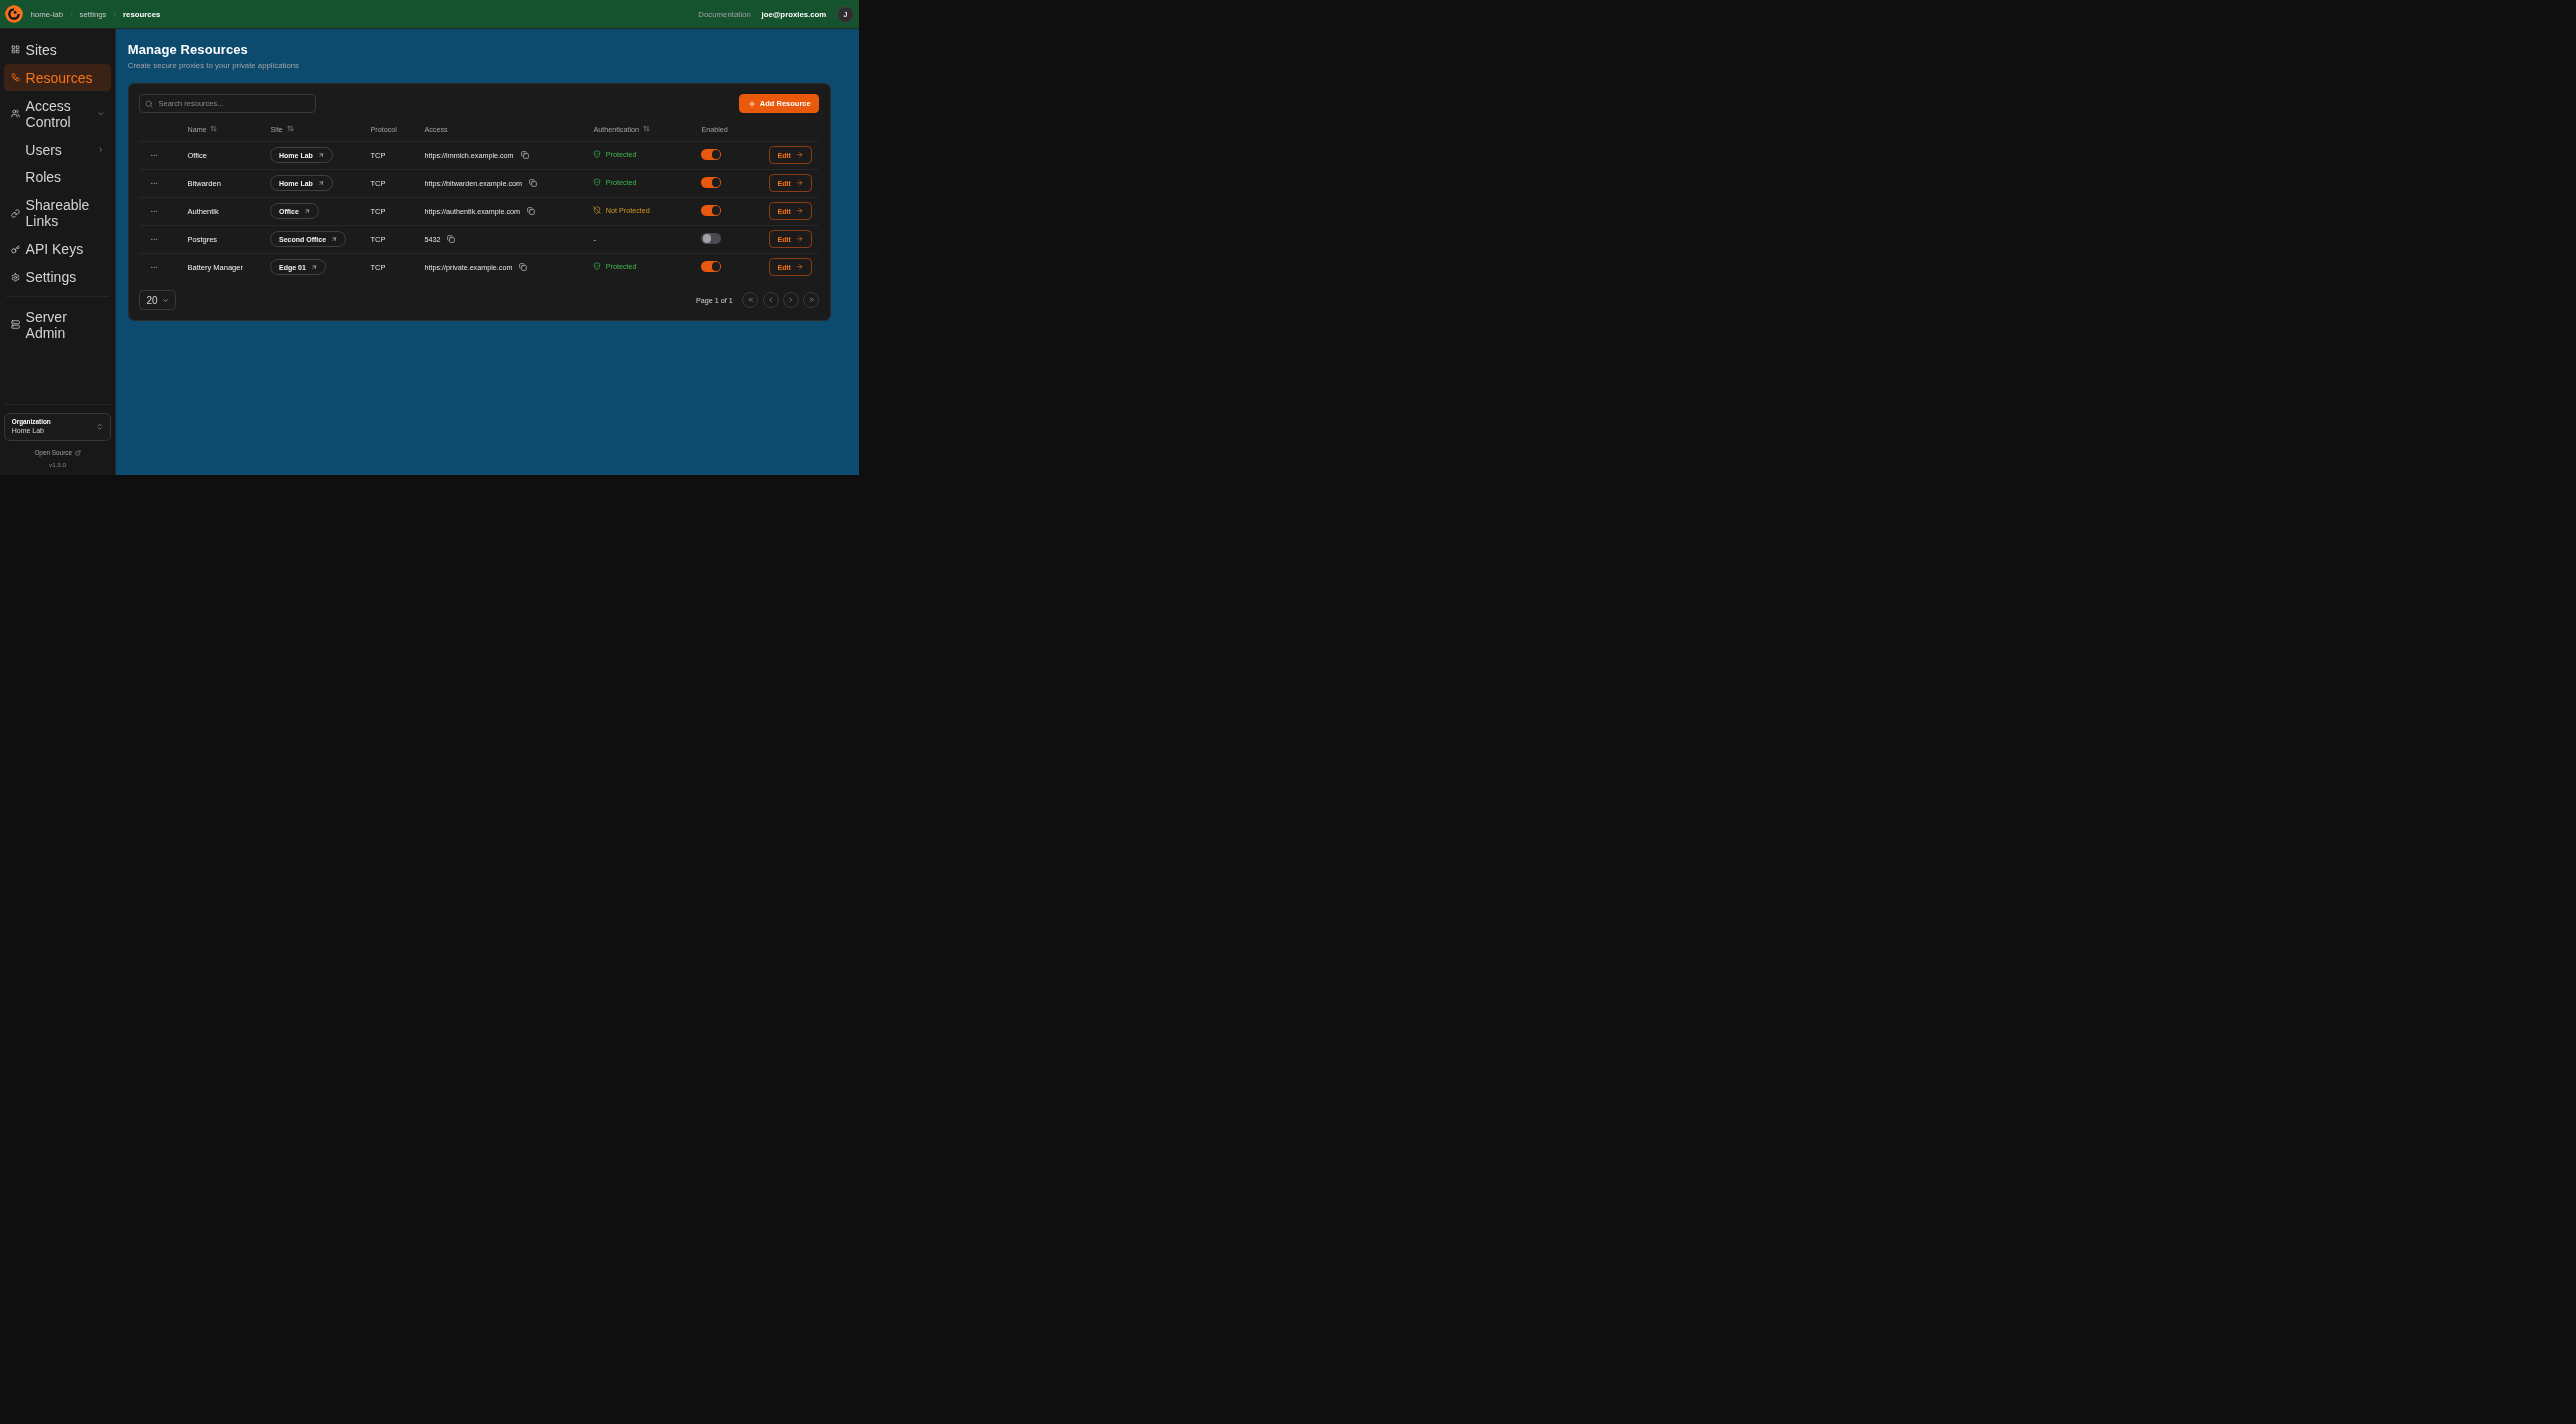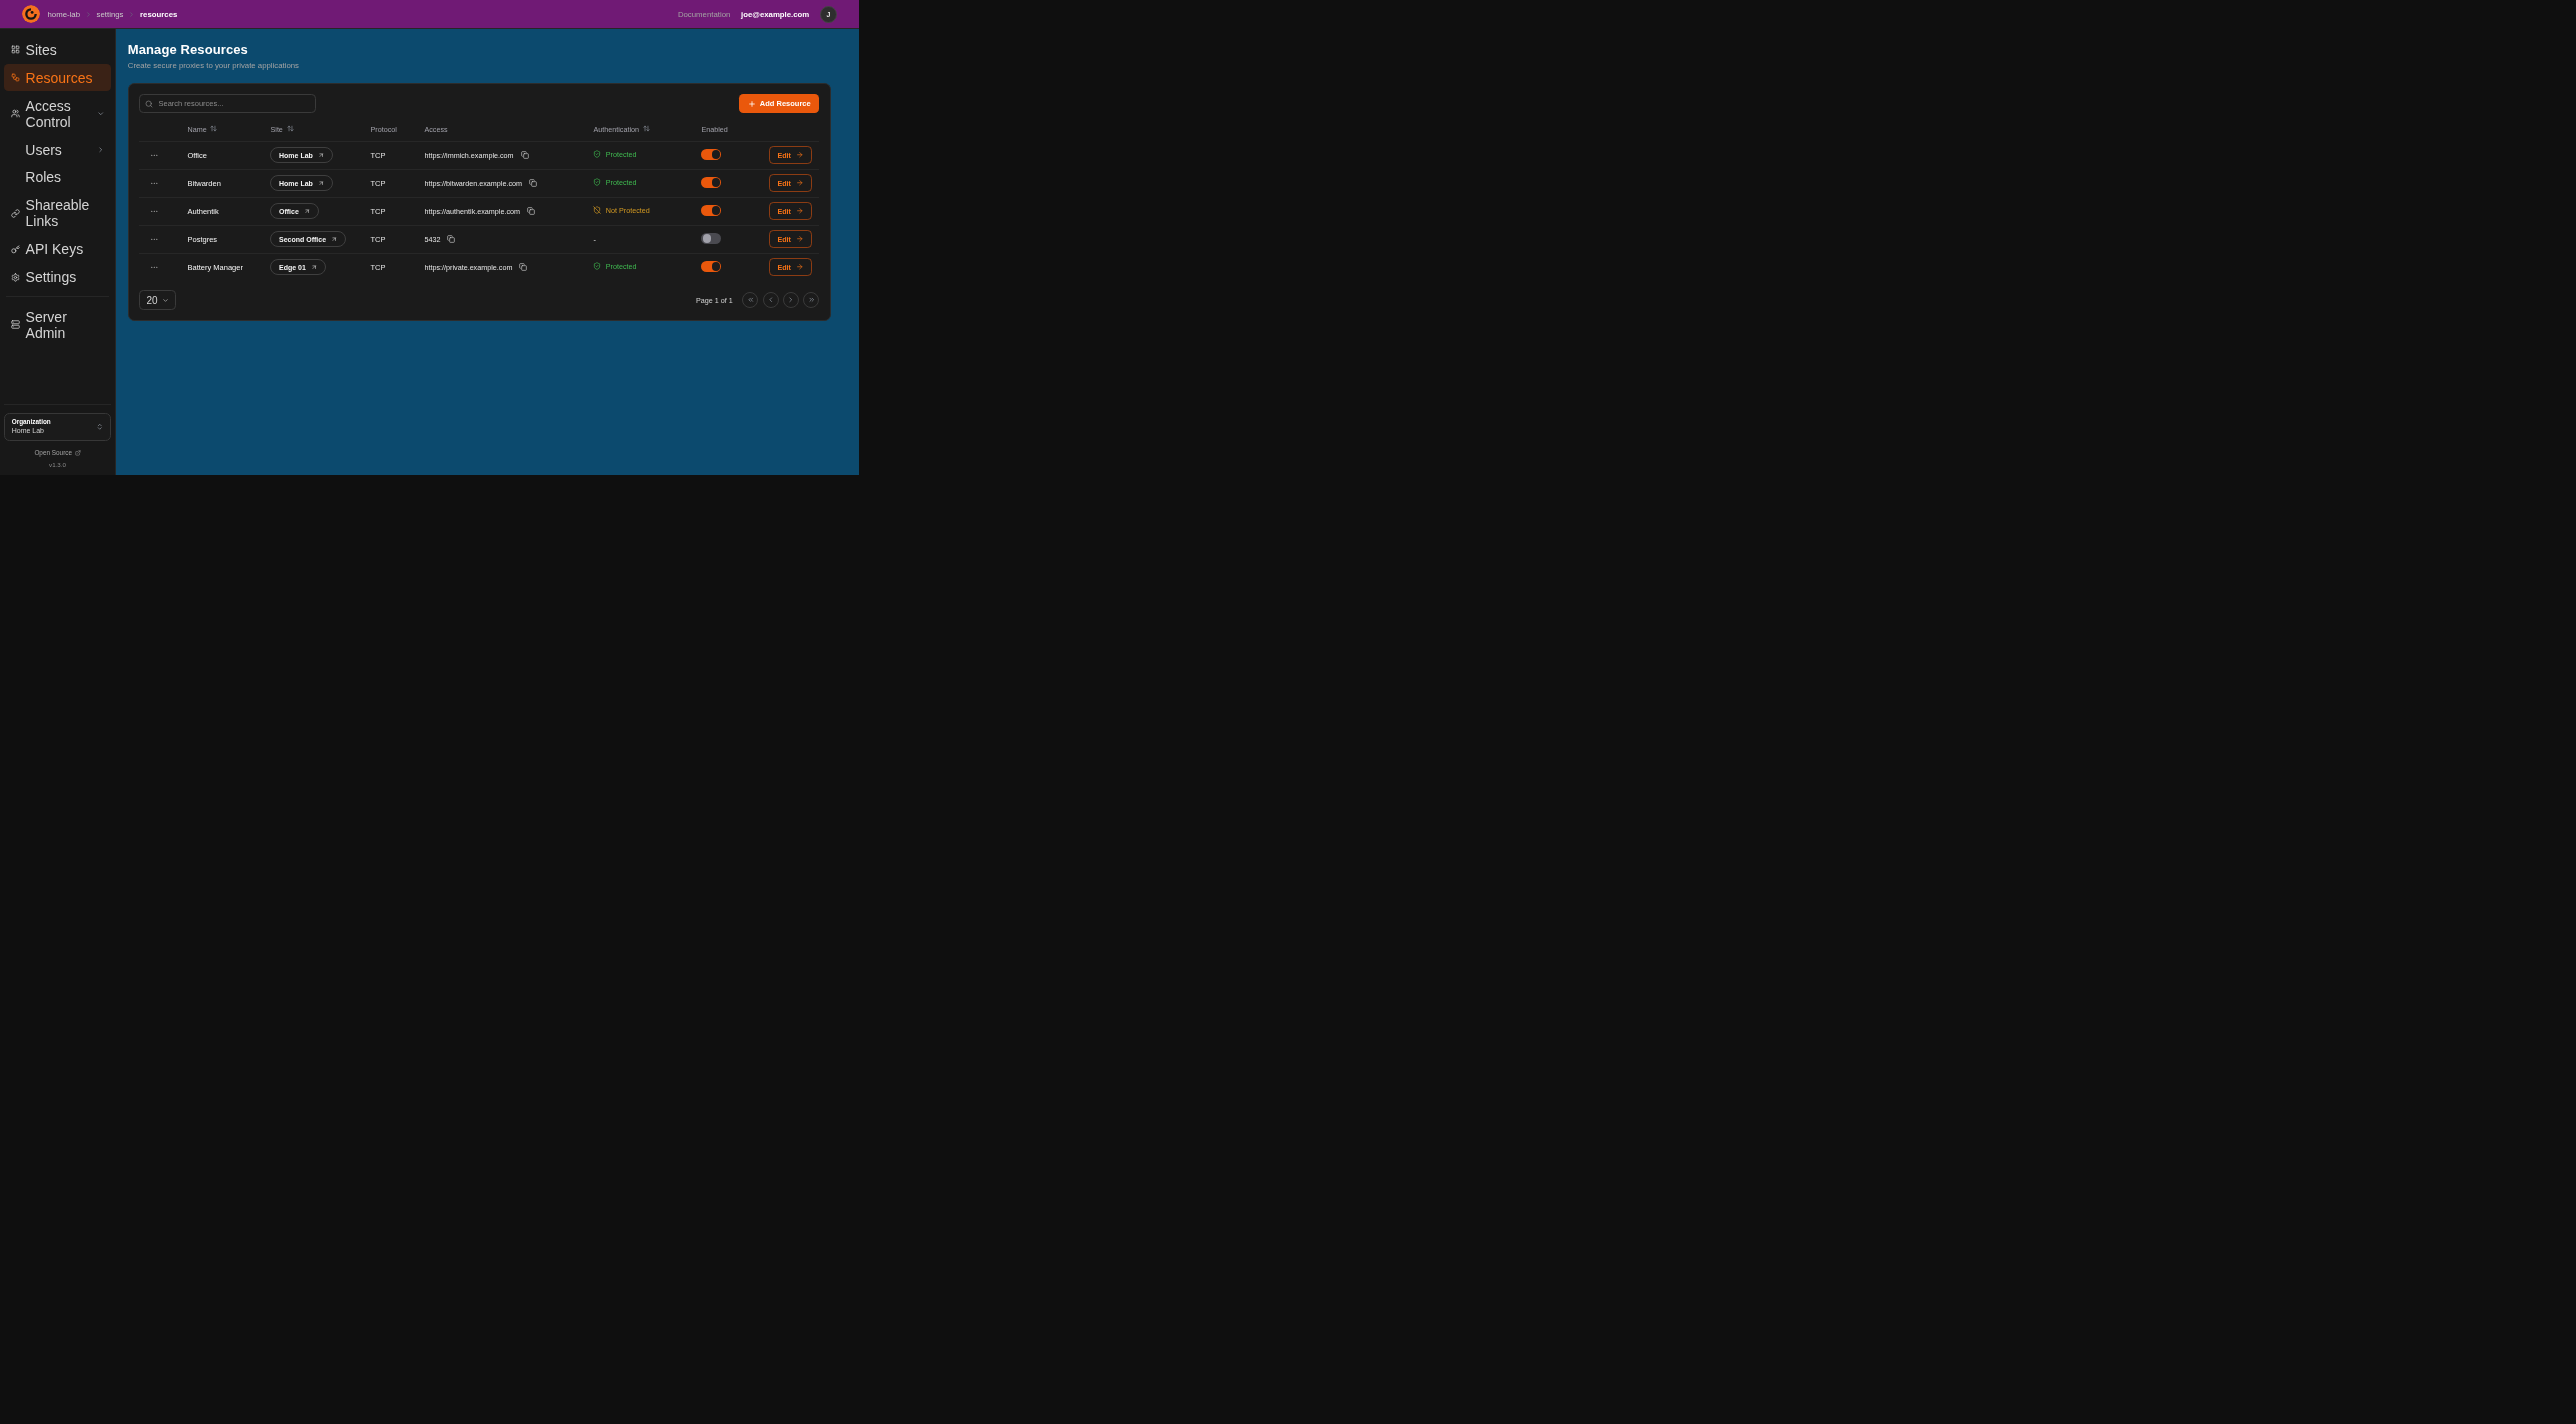--- a/index.html
+++ b/index.html
@@ -9,25 +9,25 @@
     color: #ededed;
     font-family: "Liberation Sans", sans-serif;
     font-size: 7.5px;
     overflow: hidden;
   }
   svg { display: block; }
 
   
   .topbar {
     height: 29px;
-    background: #701a75;
+    background: #14532d;
     border-bottom: 0.5px solid #262626;
     display: flex;
     align-items: center;
-    padding: 0 22px;
+    padding: 0 5px;
     gap: 7.5px;
   }
   .logo { width: 18px; height: 18px; border-radius: 50%; flex: 0 0 auto; }
   .breadcrumb { display: flex; align-items: center; gap: 4.8px; font-size: 7.8px; }
   .crumb { color: #c9c9c9; cursor: pointer; }
   .crumb.current { color: #ffffff; font-weight: 700; }
   .crumb-sep { color: #6b7280; display: flex; }
   .topbar-right { margin-left: auto; display: flex; align-items: center; gap: 10.7px; }
   .doc-link { color: #a3a3a3; font-size: 7.8px; cursor: pointer; }
   .user-email { color: #ffffff; font-weight: 700; font-size: 7.8px; }
@@ -210,21 +210,21 @@
     <span class="crumb">settings</span>
     <span class="crumb-sep">
       <svg width="7" height="7" viewBox="0 0 24 24" fill="none" stroke="currentColor" stroke-width="2" stroke-linecap="round" stroke-linejoin="round">
           <path d="m9 18 6-6-6-6"></path>
         </svg>
     </span>
     <span class="crumb current">resources</span>
   </nav>
   <div class="topbar-right">
     <span class="doc-link">Documentation</span>
-    <span class="user-email">joe@example.com</span>
+    <span class="user-email">joe@proxies.com</span>
     <span class="avatar">J</span>
   </div>
 </header>
 
 <div class="app">
 
   <aside class="sidebar">
     <nav class="nav">
       <div class="nav-item">
         <span class="nicon">

